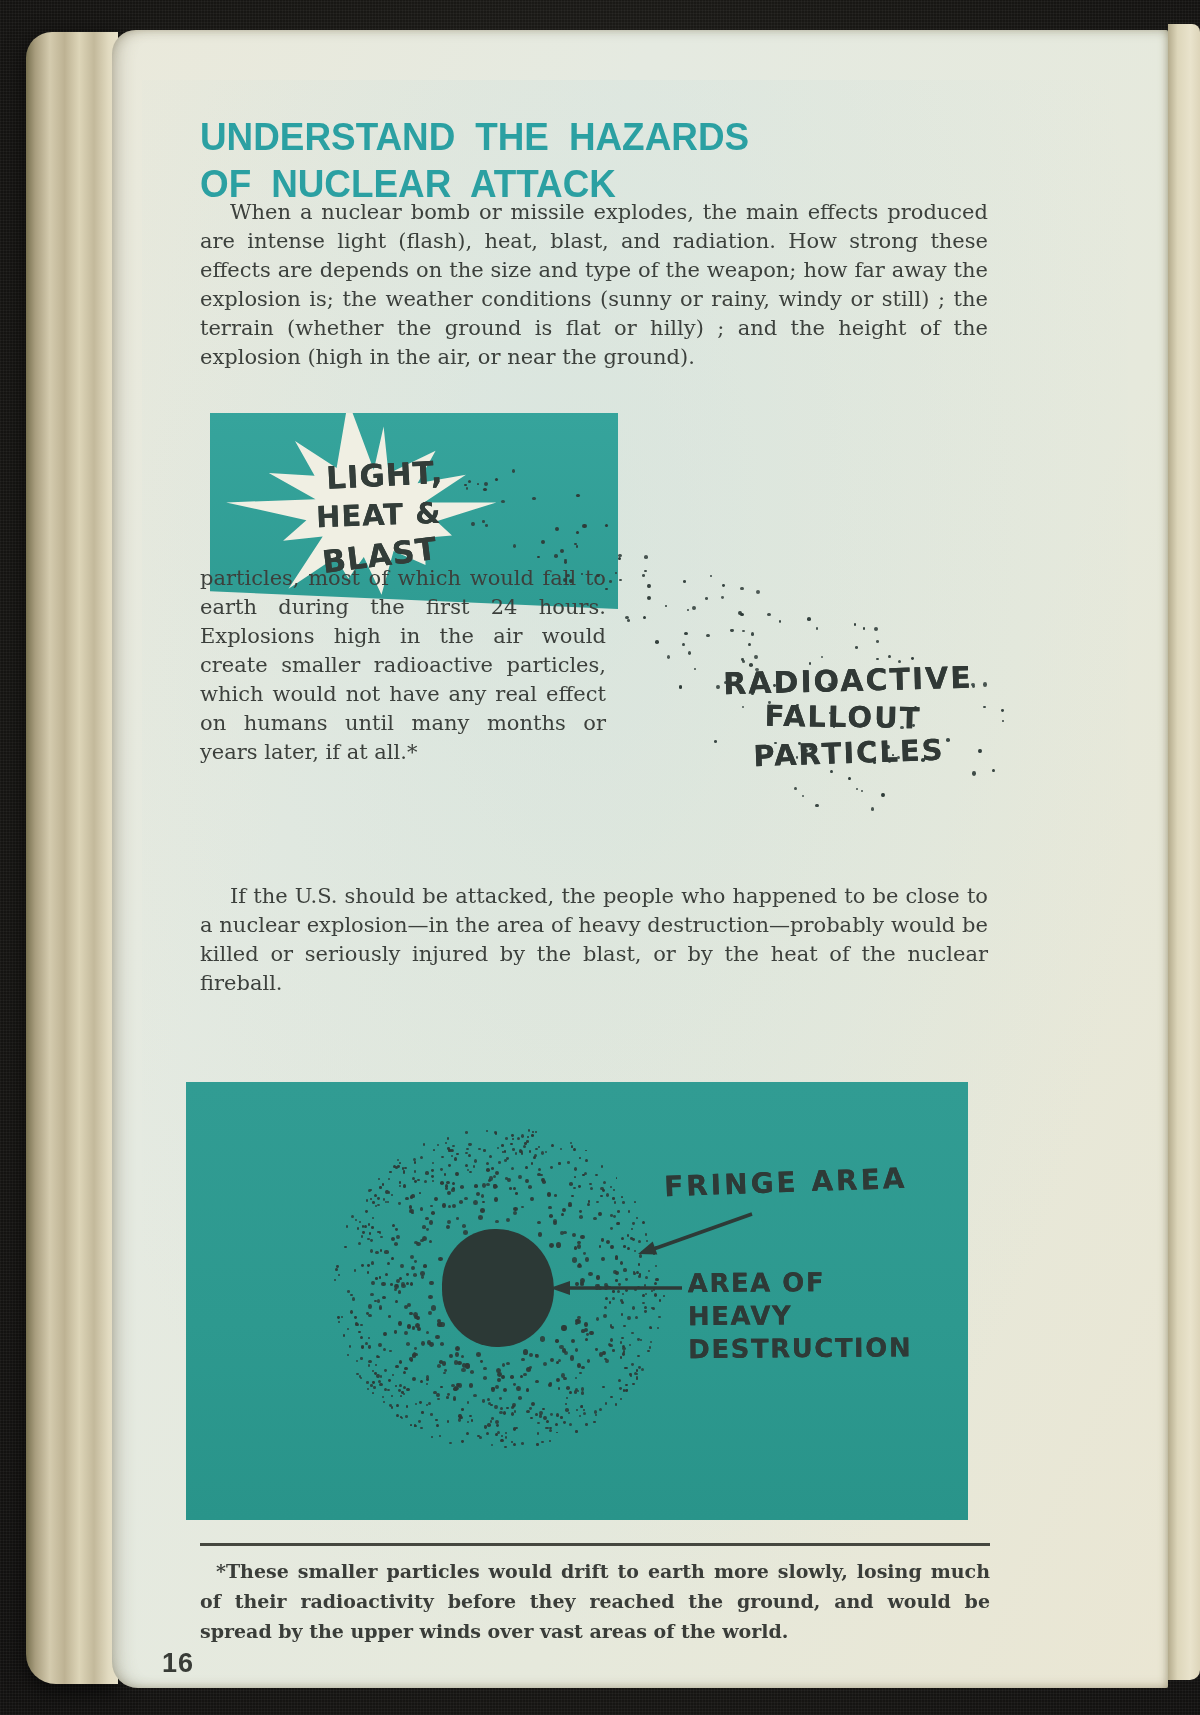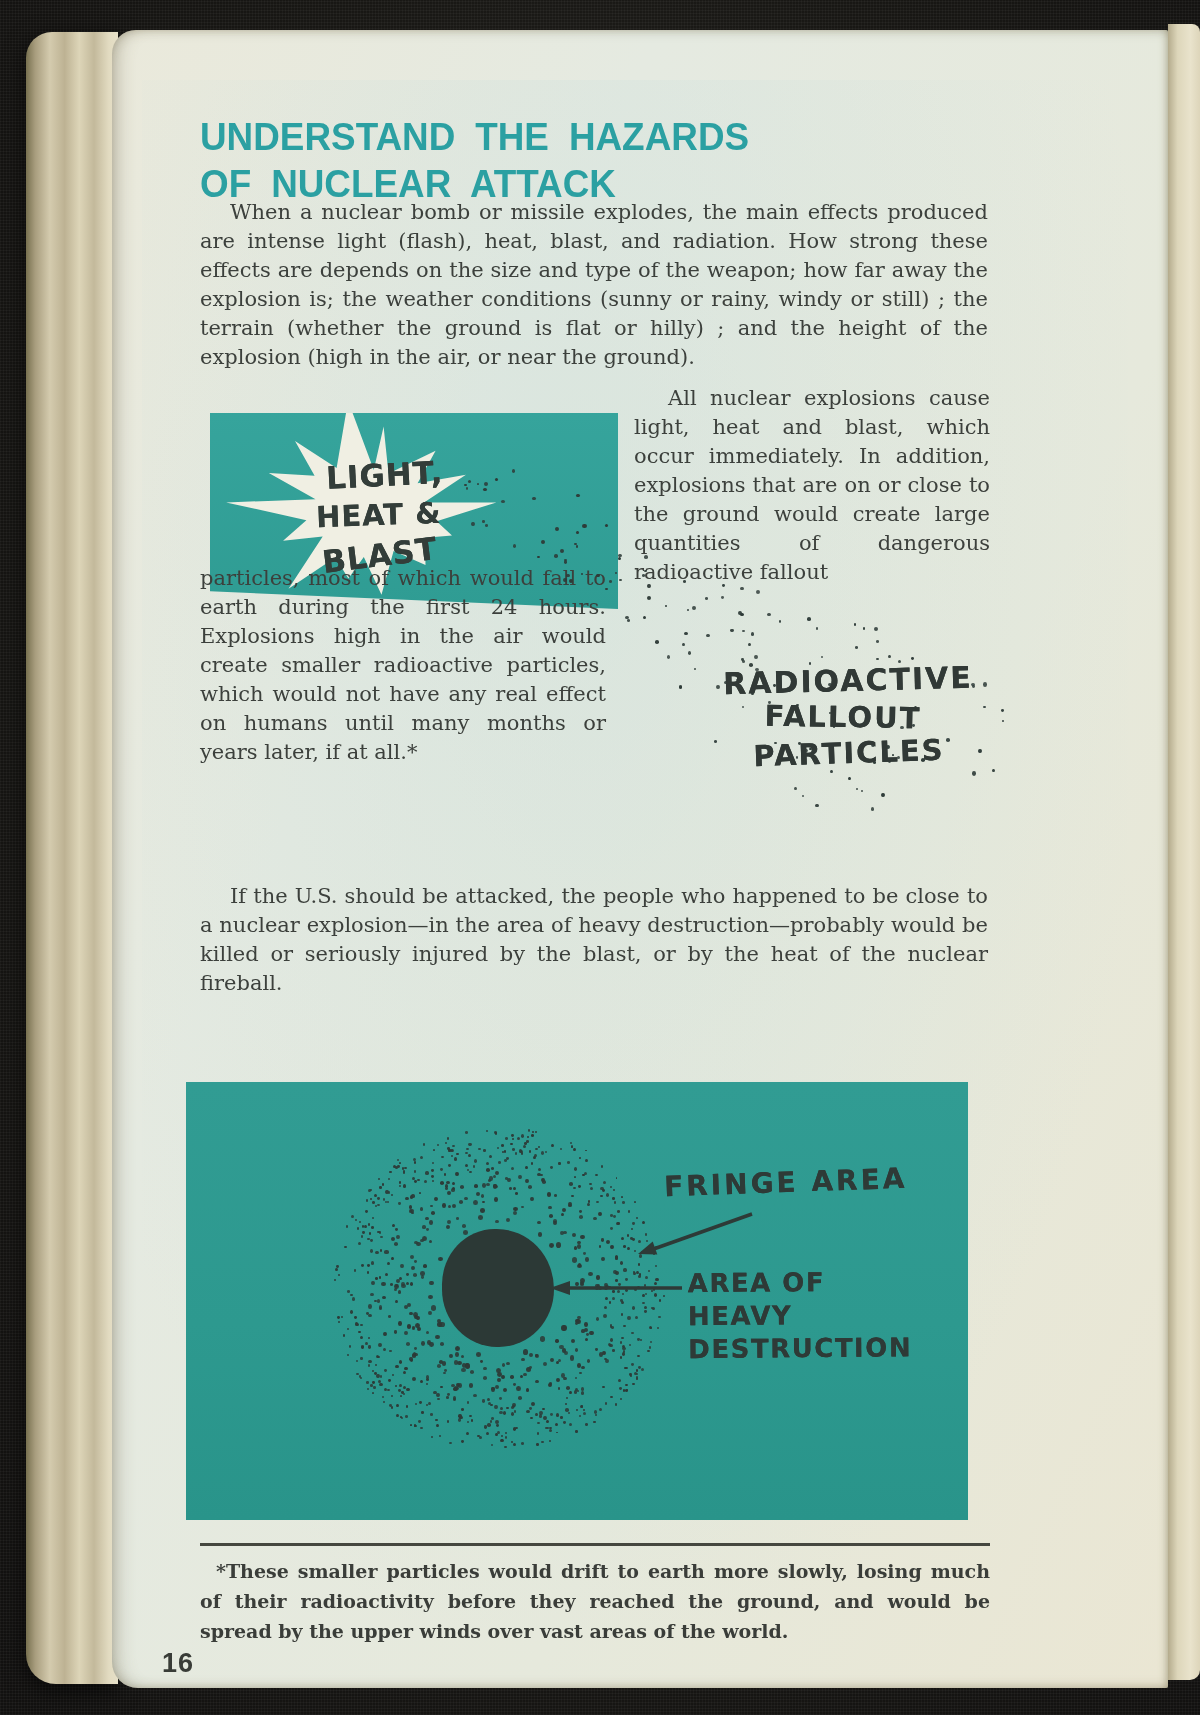--- a/index.html
+++ b/index.html
@@ -111,21 +111,20 @@
           <span class="dot" style="left: 330.6px; top: 126.9px; width: 4px; height: 4px; opacity: 0.95;"></span>
           <span class="dot" style="left: 261.3px; top: 108.7px; width: 3.4px; height: 3.9px; opacity: 0.85;"></span>
           <span class="dot" style="left: 395.1px; top: 110.6px; width: 3.2px; height: 3.4px; opacity: 0.99;"></span>
           <span class="dot" style="left: 350px; top: 136.4px; width: 4px; height: 3.9px; opacity: 0.93;"></span>
           <span class="dot" style="left: 290.9px; top: 86.5px; width: 3.7px; height: 3.2px; opacity: 0.84;"></span>
           <span class="dot" style="left: 272px; top: 107px; width: 2.5px; height: 2.7px; opacity: 0.84;"></span>
           <span class="dot" style="left: 274.8px; top: 110.5px; width: 3.4px; height: 3.1px; opacity: 0.83;"></span>
         </div>
     </div>
 
-    <div class="para p2right">All nuclear explosions cause light, heat and blast, which occur immediately. In addition, explosions that are on or close to the ground would create large quantities of dangerous radioactive fallout</div>
     <div class="para p2left">particles, most of which would fall to earth during the first 24 hours. Explosions high in the air would create smaller radioactive particles, which would not have any real effect on humans until many months or years later, if at all.*</div>
 
     <div class="dots-layer" id="traildots">
         <span class="dot" style="left: 484.3px; top: 544.3px; width: 3.3px; height: 3.1px; opacity: 1;"></span>
         <span class="dot" style="left: 468.7px; top: 542.6px; width: 2.4px; height: 2.4px; opacity: 0.98;"></span>
         <span class="dot" style="left: 532.1px; top: 524.9px; width: 4px; height: 3.7px; opacity: 0.85;"></span>
         <span class="dot" style="left: 506px; top: 526.9px; width: 2.9px; height: 3.2px; opacity: 0.99;"></span>
         <span class="dot" style="left: 496.6px; top: 549.6px; width: 3.3px; height: 3px; opacity: 0.84;"></span>
         <span class="dot" style="left: 454.3px; top: 543.6px; width: 3.6px; height: 3.7px; opacity: 0.9;"></span>
         <span class="dot" style="left: 529.7px; top: 543.7px; width: 3.4px; height: 3.1px; opacity: 0.89;"></span>

